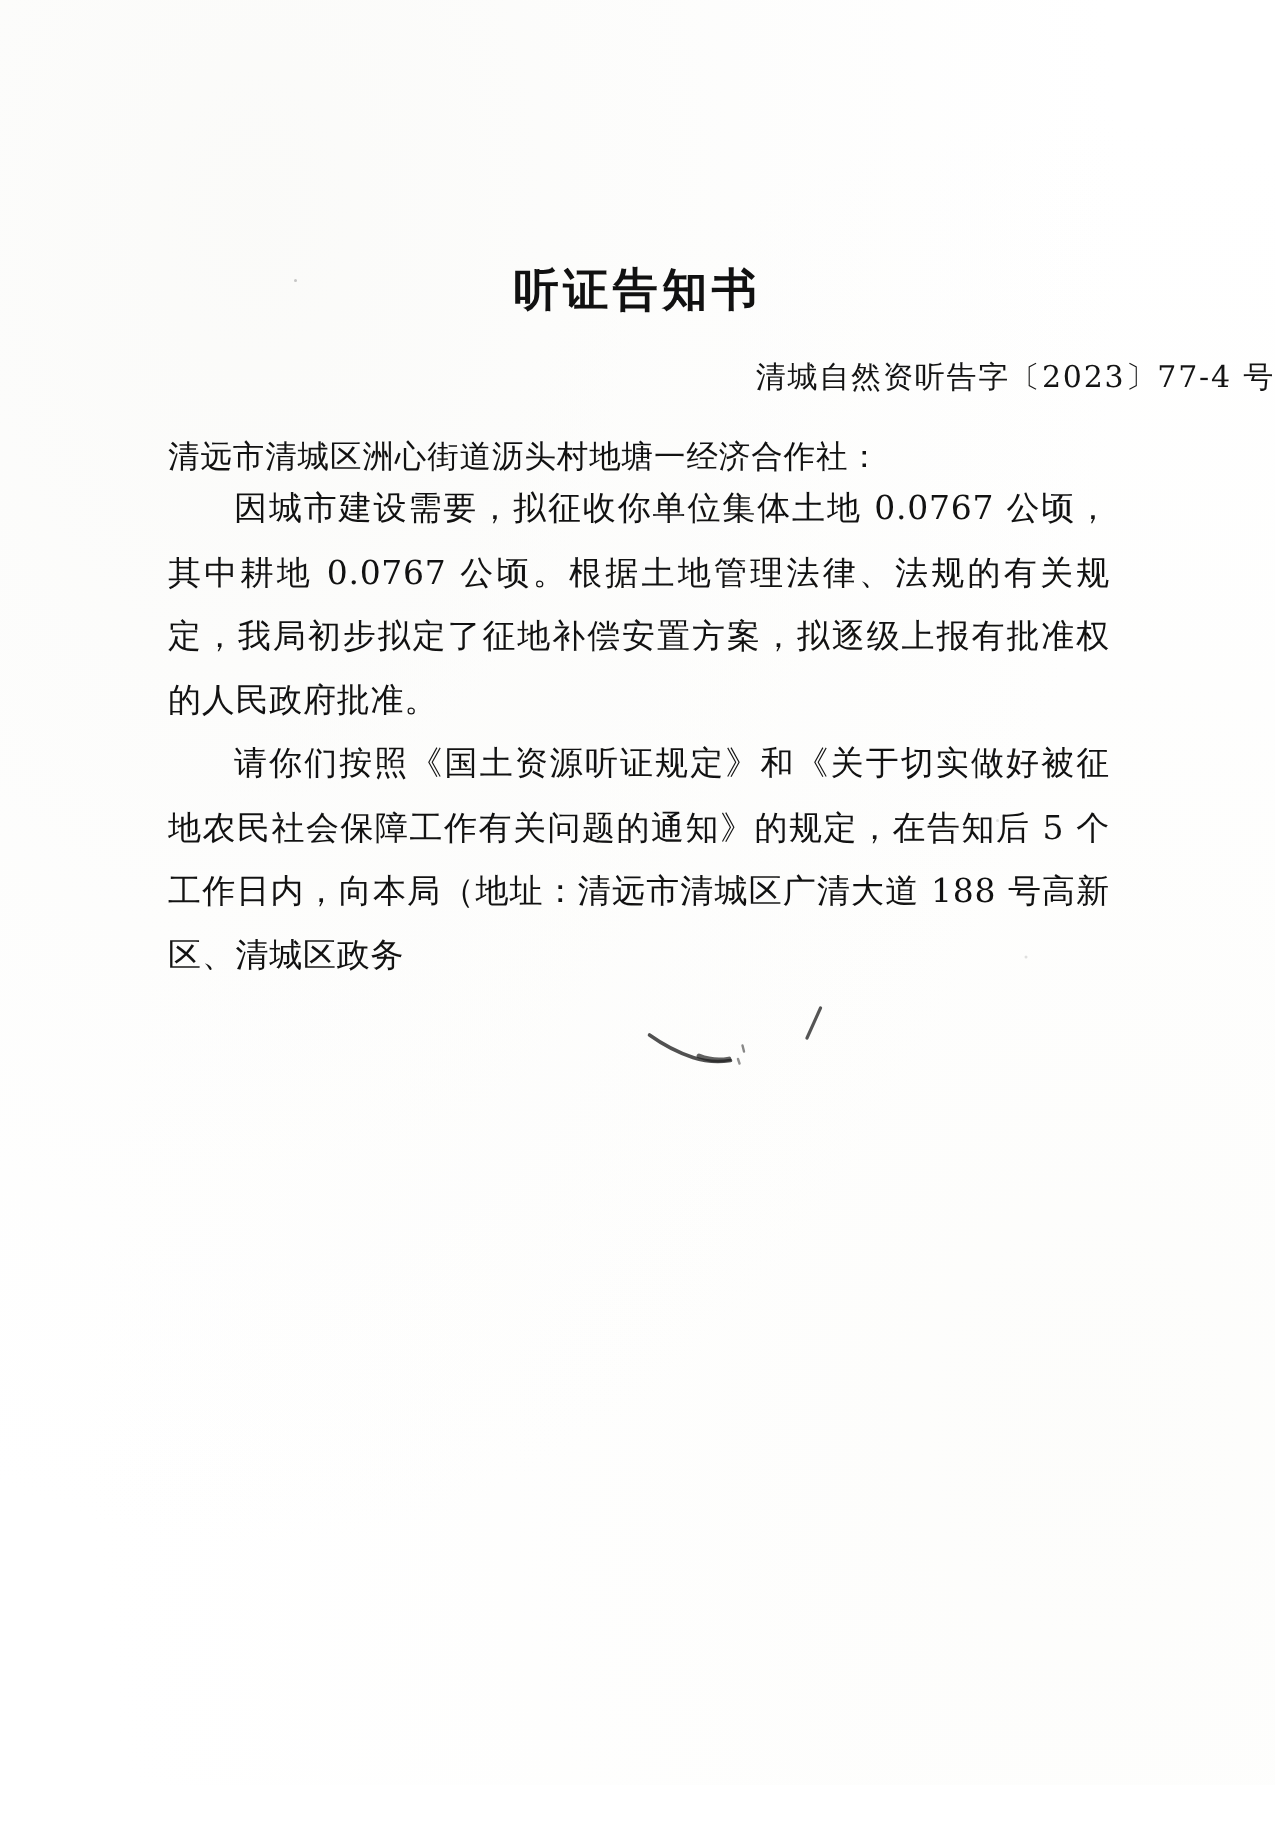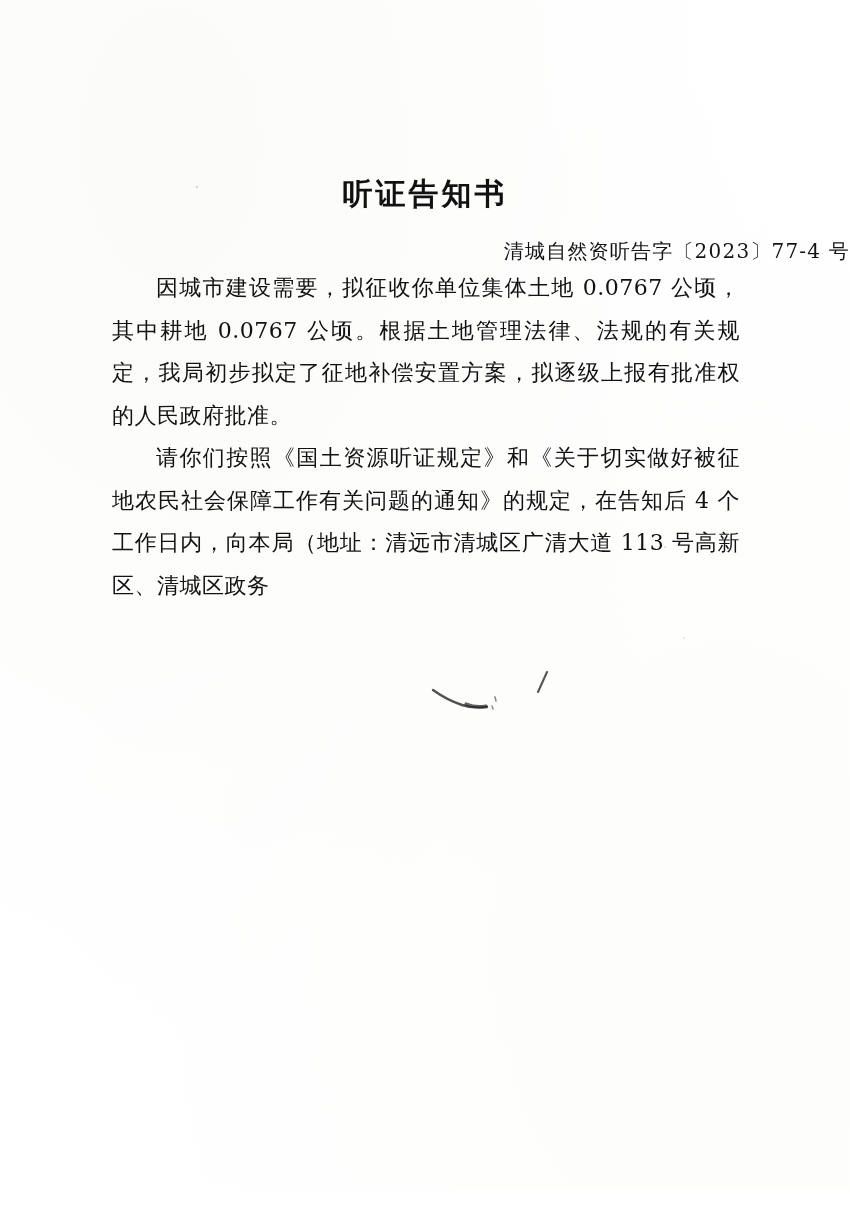--- a/index.html
+++ b/index.html
@@ -117,26 +117,27 @@
 <div class="page">
 
   <div class="content">
 
     <h1 class="doc-title">听证告知书</h1>
 
     <div class="doc-number">清城自然资听告字〔2023〕77-4 号</div>
 
     <div class="body-block">
 
+      <p class="addressee">清远市清城区洲心街道沥头村地塘一经济合作社：</p>
 
       <p class="para">因城市建设需要，拟征收你单位集体土地 0.0767 公顷，其中耕地 0.0767 公顷。根据土地管理法律、法规的有关规定，我局初步拟定了征地补偿安置方案，拟逐级上报有批准权的人民政府批准。</p>
 
 
 
-      <p class="para">请你们按照《国土资源听证规定》和《关于切实做好被征地农民社会保障工作有关问题的通知》的规定，在告知后 4 个工作日内，向本局（地址：清远市清城区广清大道 113 号高新区、清城区政务</p>
+      <p class="para">请你们按照《国土资源听证规定》和《关于切实做好被征地农民社会保障工作有关问题的通知》的规定，在告知后 5 个工作日内，向本局（地址：清远市清城区广清大道 188 号高新区、清城区政务</p>
 
     </div>
   </div>
 
   <svg class="pen-marks" width="850" height="1218" viewBox="0 0 850 1218" xmlns="http://www.w3.org/2000/svg">
     <path d="M547 672 L538 692" stroke="#2a2a2a" stroke-width="2.1" fill="none" stroke-linecap="round" opacity="0.8"></path>
     <path d="M433 690 Q447 700 462 705 Q474 709 487 707" stroke="#2b2b2b" stroke-width="2.4" fill="none" stroke-linecap="round" opacity="0.82"></path>
     <path d="M466 704 Q476 708 486 706" stroke="#1f1f1f" stroke-width="3.2" fill="none" stroke-linecap="round" opacity="0.7"></path>
     <path d="M495 697 l1 4" stroke="#3a3a3a" stroke-width="1.6" stroke-linecap="round" opacity="0.6"></path>
     <path d="M492 706 l1 3" stroke="#3a3a3a" stroke-width="1.6" stroke-linecap="round" opacity="0.55"></path>

